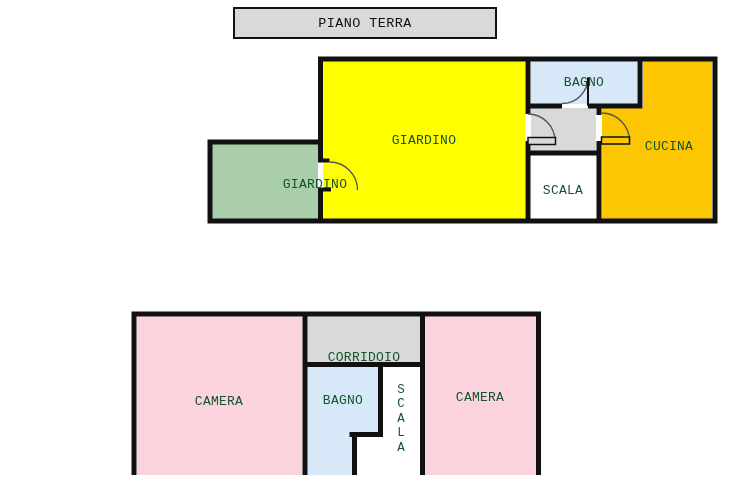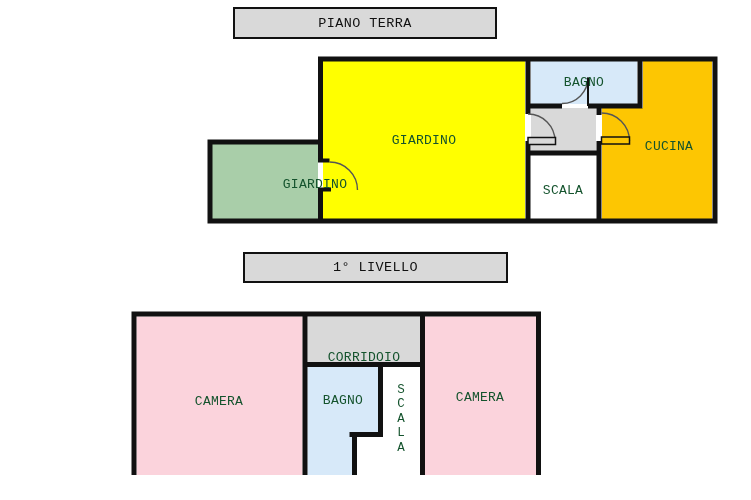--- a/index.html
+++ b/index.html
@@ -34,23 +34,20 @@
   .lbl-scala-u{left:401px;top:419px;}
   .lbl-camera-right{left:480px;top:397px;}
 </style>
 </head>
 <body>
 
 <div class="stage">
 
   <div class="title-bar bar-terra">
     <span>PIANO TERRA</span>
-  </div>
-  <div class="title-bar bar-livello">
-    <span>1° LIVELLO</span>
   </div>
 
   <svg class="plan-svg" width="751" height="500" viewBox="0 0 751 500">
 
     <g>
 
       <rect x="212" y="144" width="106" height="75" fill="#A9CEA9"></rect>
       <rect x="323" y="61" width="202" height="158" fill="#FFFF00"></rect>
       <rect x="531" y="61" width="106" height="43" fill="#D7E9F9"></rect>
       <rect x="531" y="108" width="65" height="43" fill="#D9D9D9"></rect>

